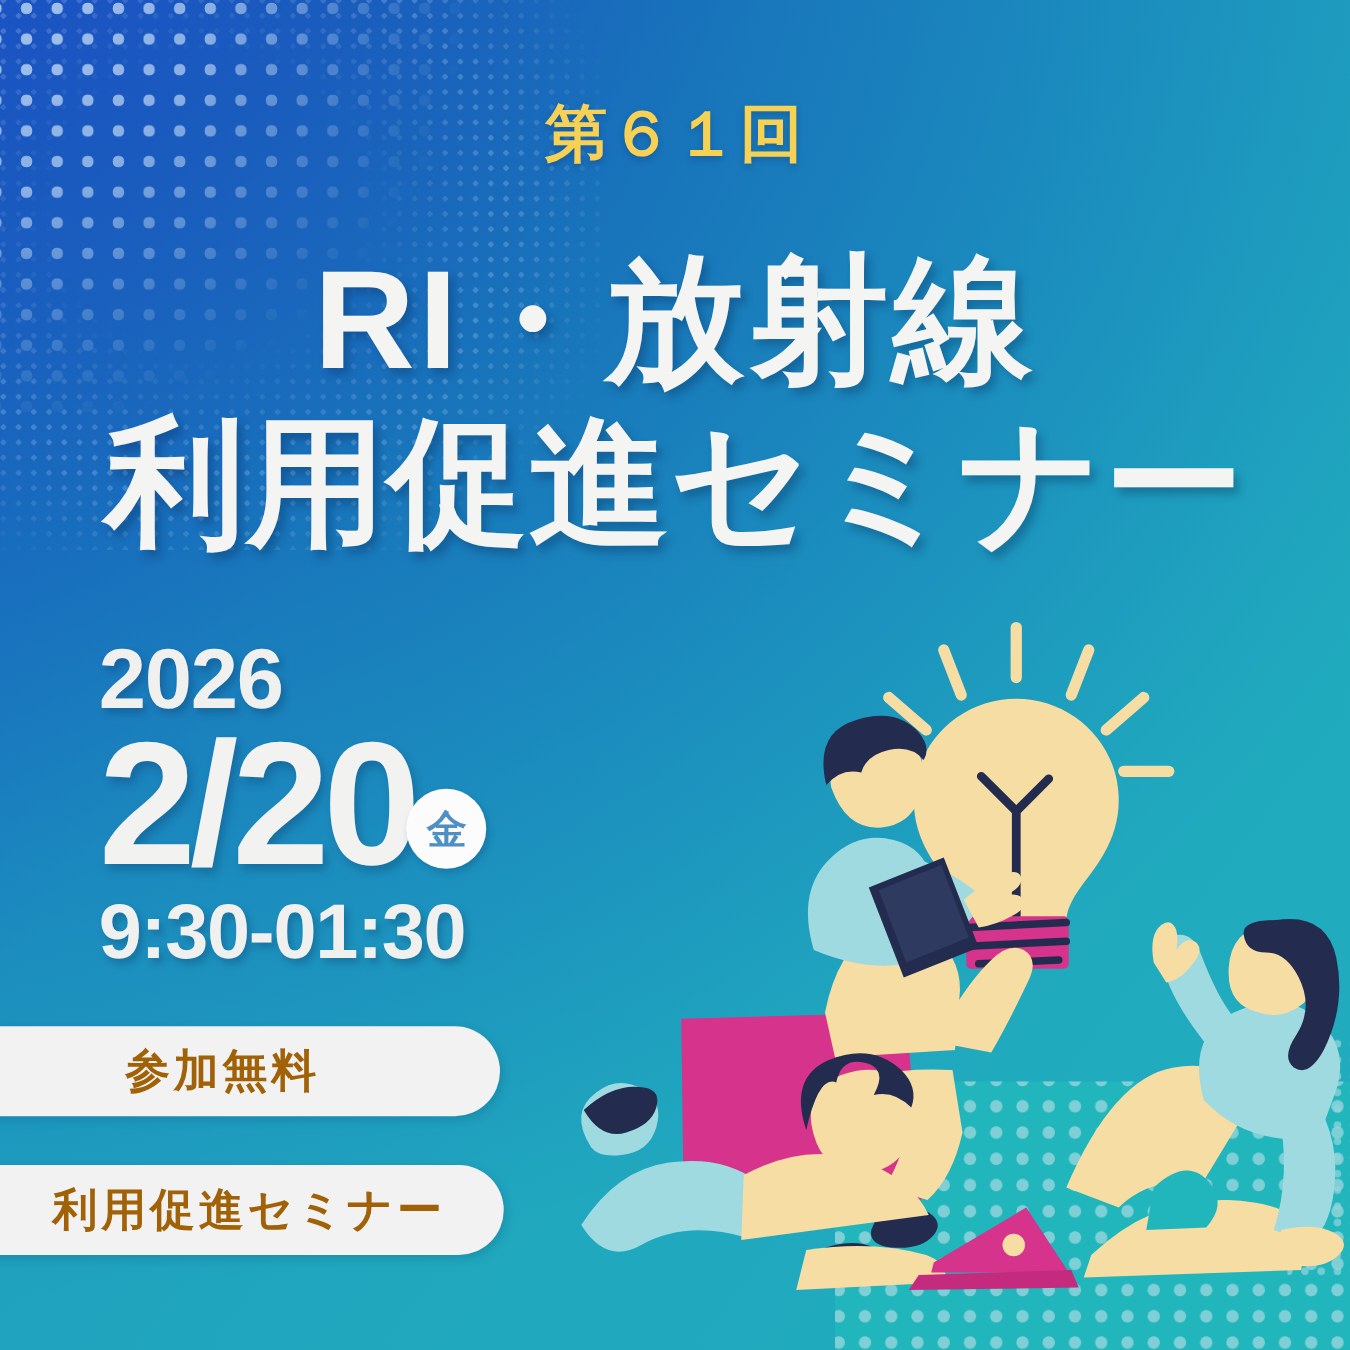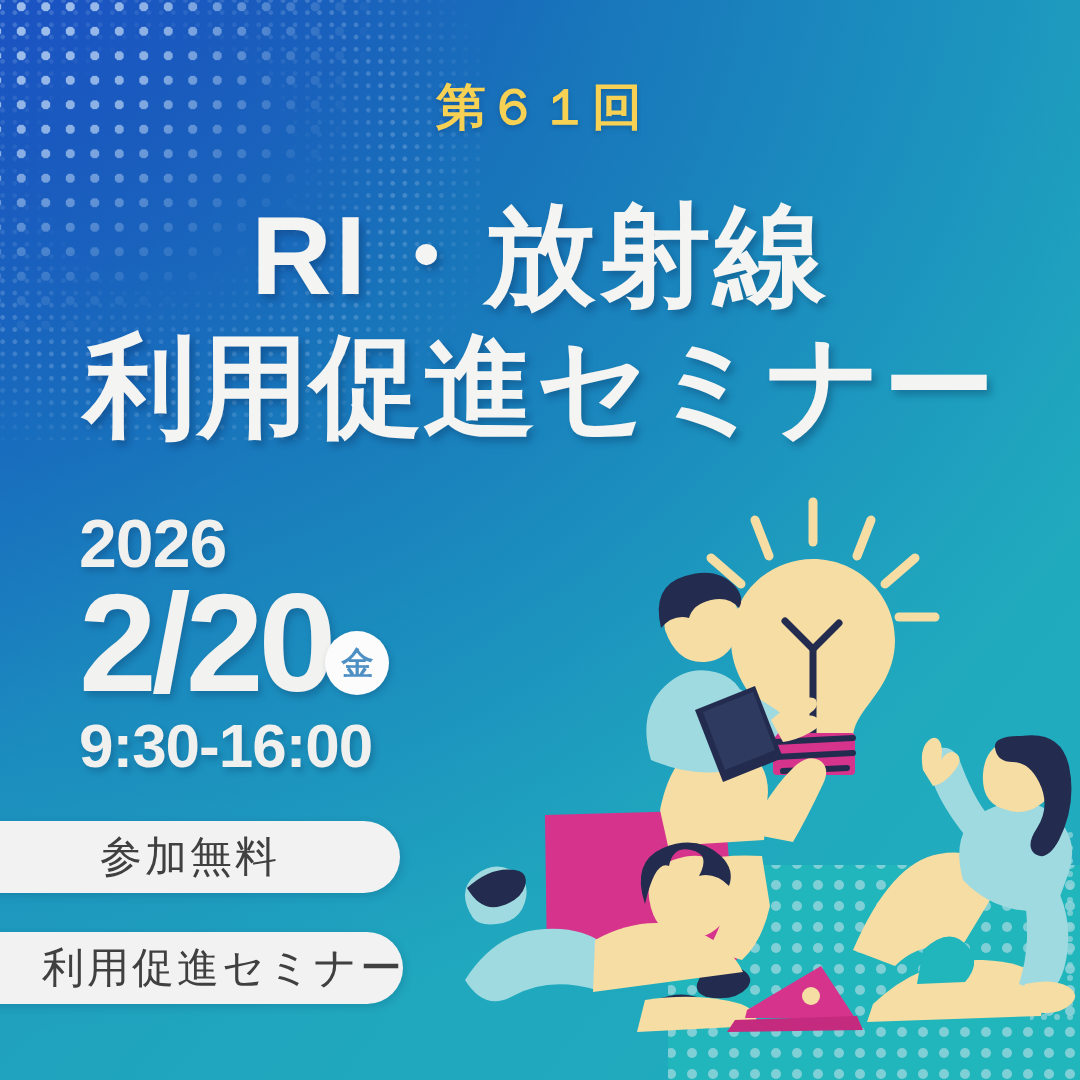--- a/index.html
+++ b/index.html
@@ -96,21 +96,21 @@
   .pill {
     position:absolute; left:-40px;
     height:72px;
     background:#F2F2F2;
     border-radius:36px;
     display:flex; align-items:center;
     padding-left:140px;
     box-shadow:2px 3px 8px rgba(8,38,80,0.16);
   }
   .pill span {
-    font-size:42px; font-weight:400; color:#404040;
+    font-size:36px; font-weight:700; color:#a16207;
     letter-spacing:3px; line-height:1; white-space:nowrap;
   }
   .pill.p1 { top:821px; width:440px; }
   .pill.p2 { top:932px; width:443px; padding-left:82px; }
 
   
   .illo { position:absolute; left:455px; top:480px; width:640px; height:610px; }
   .illo svg { display:block; width:100%; height:100%; }
 </style>
 </head>
@@ -129,21 +129,21 @@
   <div class="title l1">RI・放射線</div>
 
   <div class="date-block">
     <div class="year">2026</div>
     <div class="daterow">
       <div class="day">2/20</div>
       <div class="dow-badge">
         <span>金</span>
       </div>
     </div>
-    <div class="time">9:30-16:00</div>
+    <div class="time">9:30-01:30</div>
   </div>
 
   <div class="pill p1">
     <span>参加無料</span>
   </div>
   <div class="pill p2">
     <span>利用促進セミナー</span>
   </div>
 
   <div class="illo">

